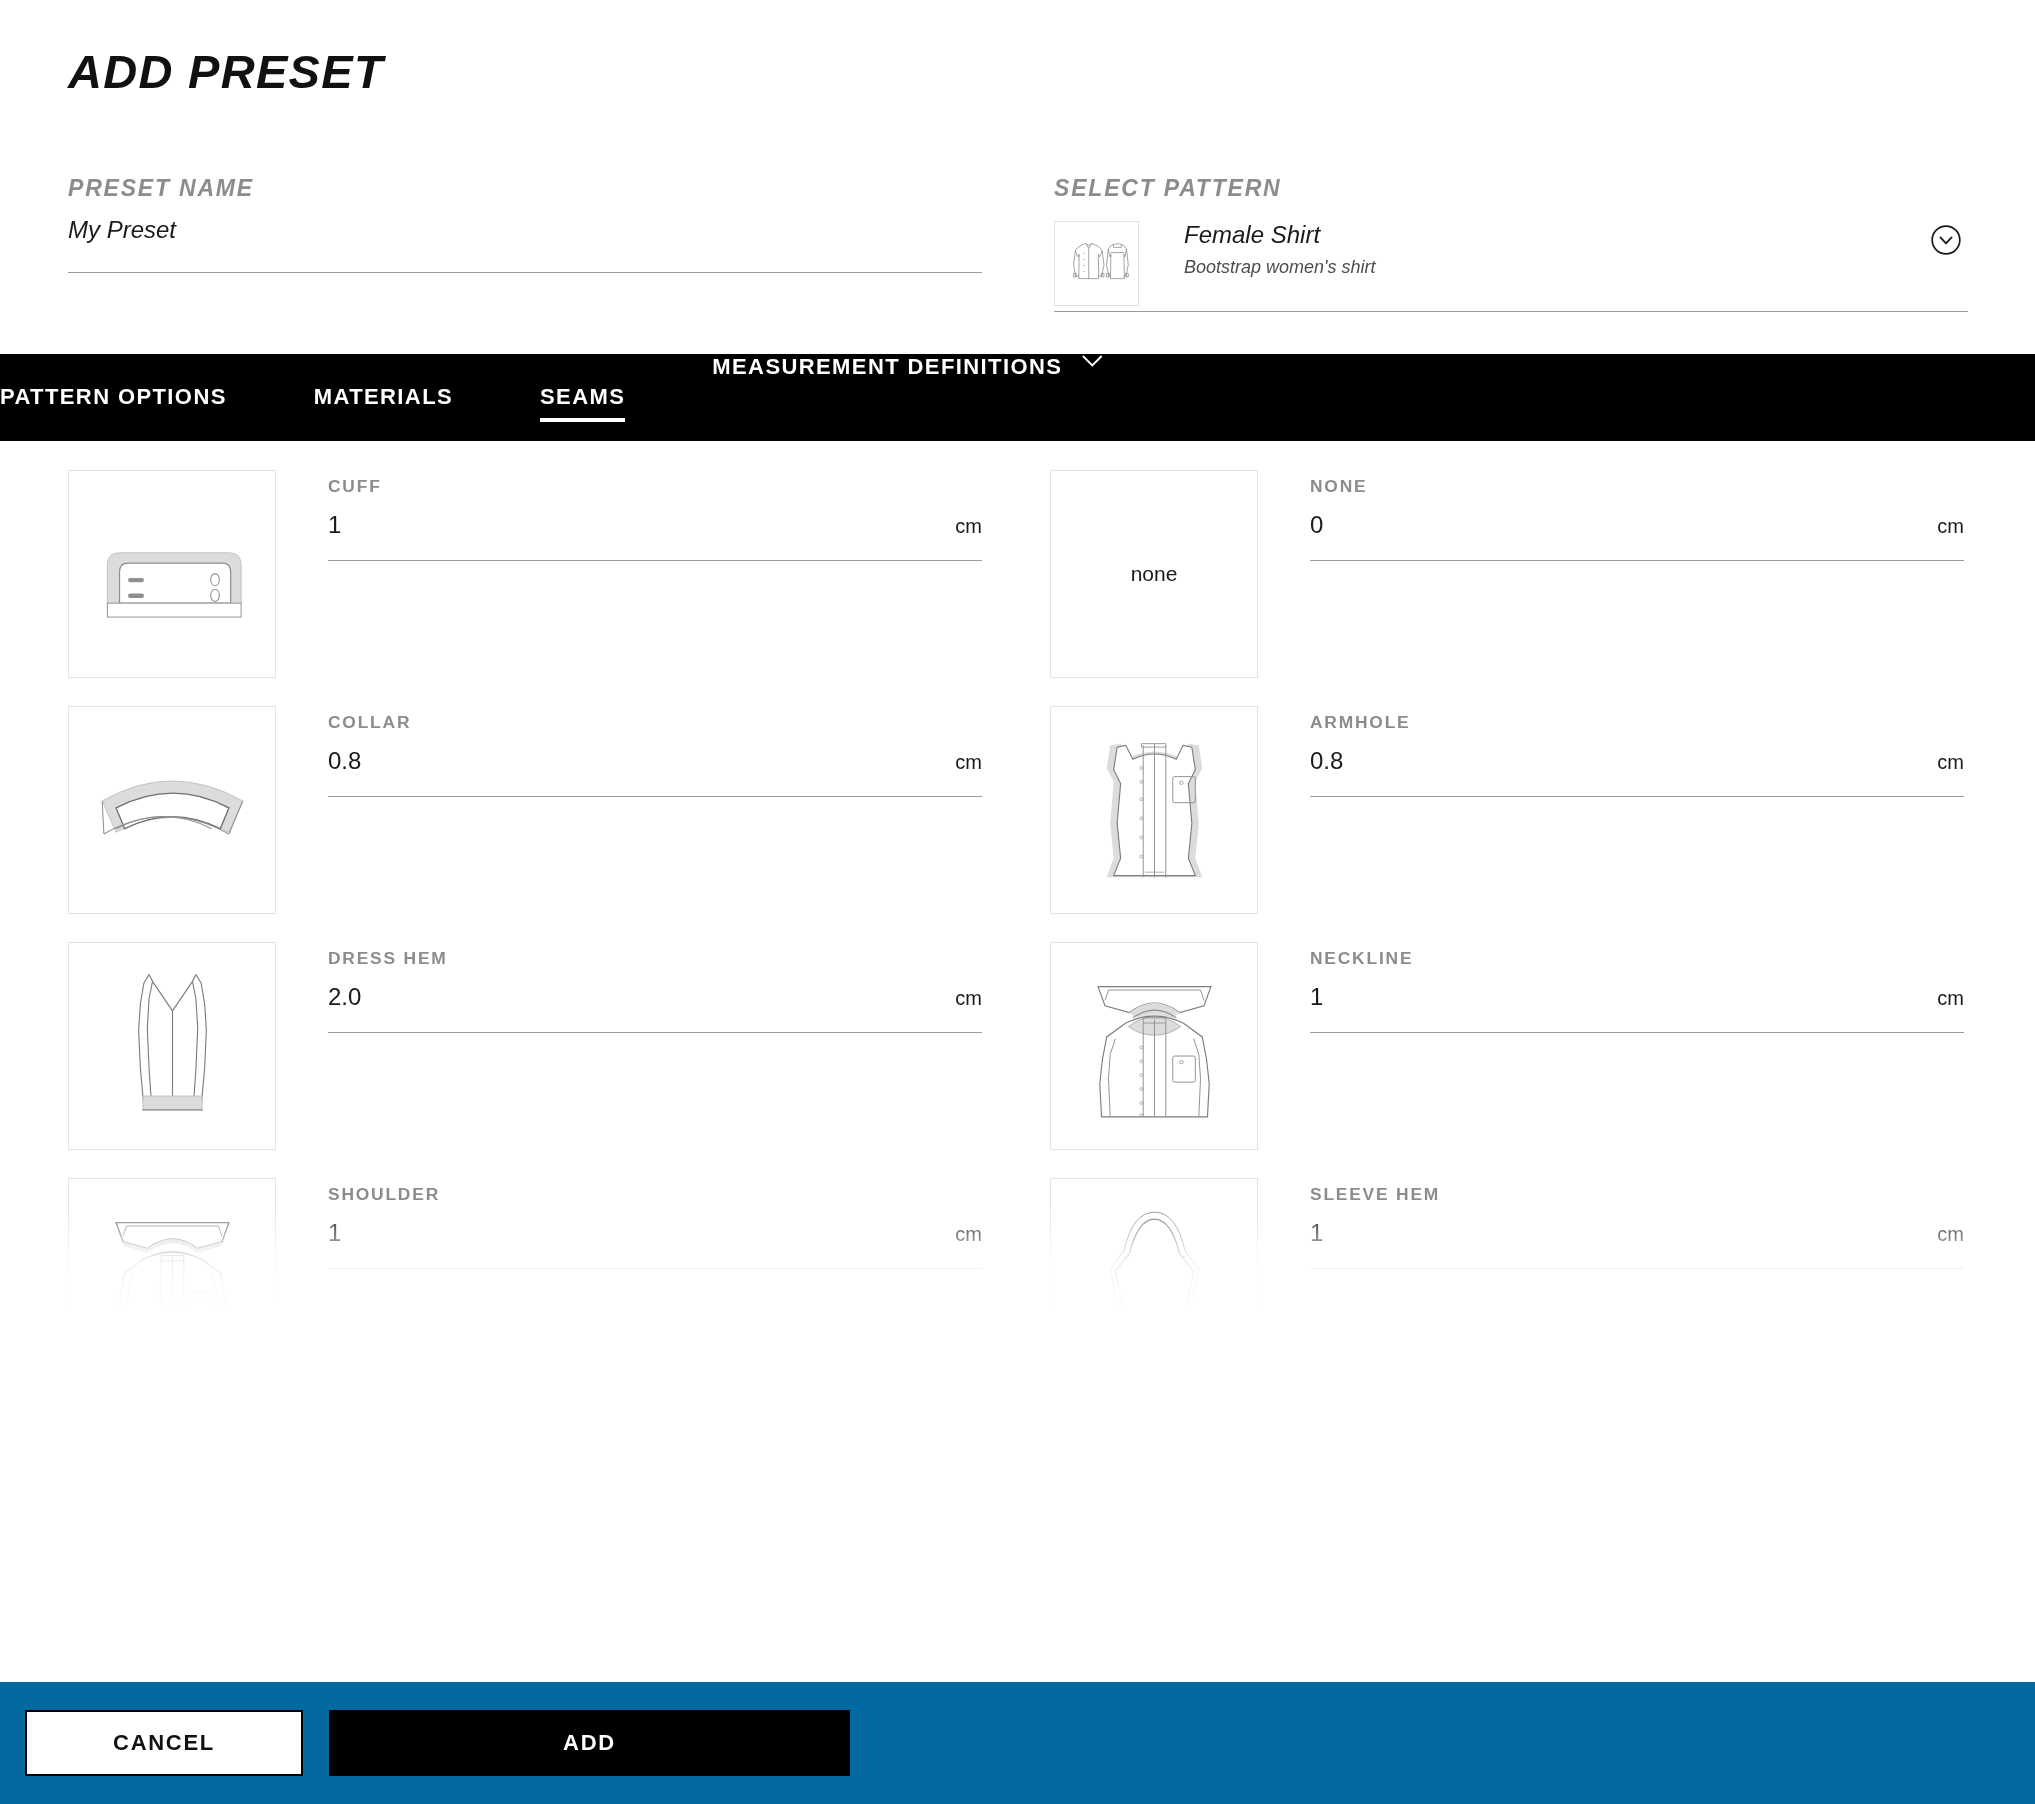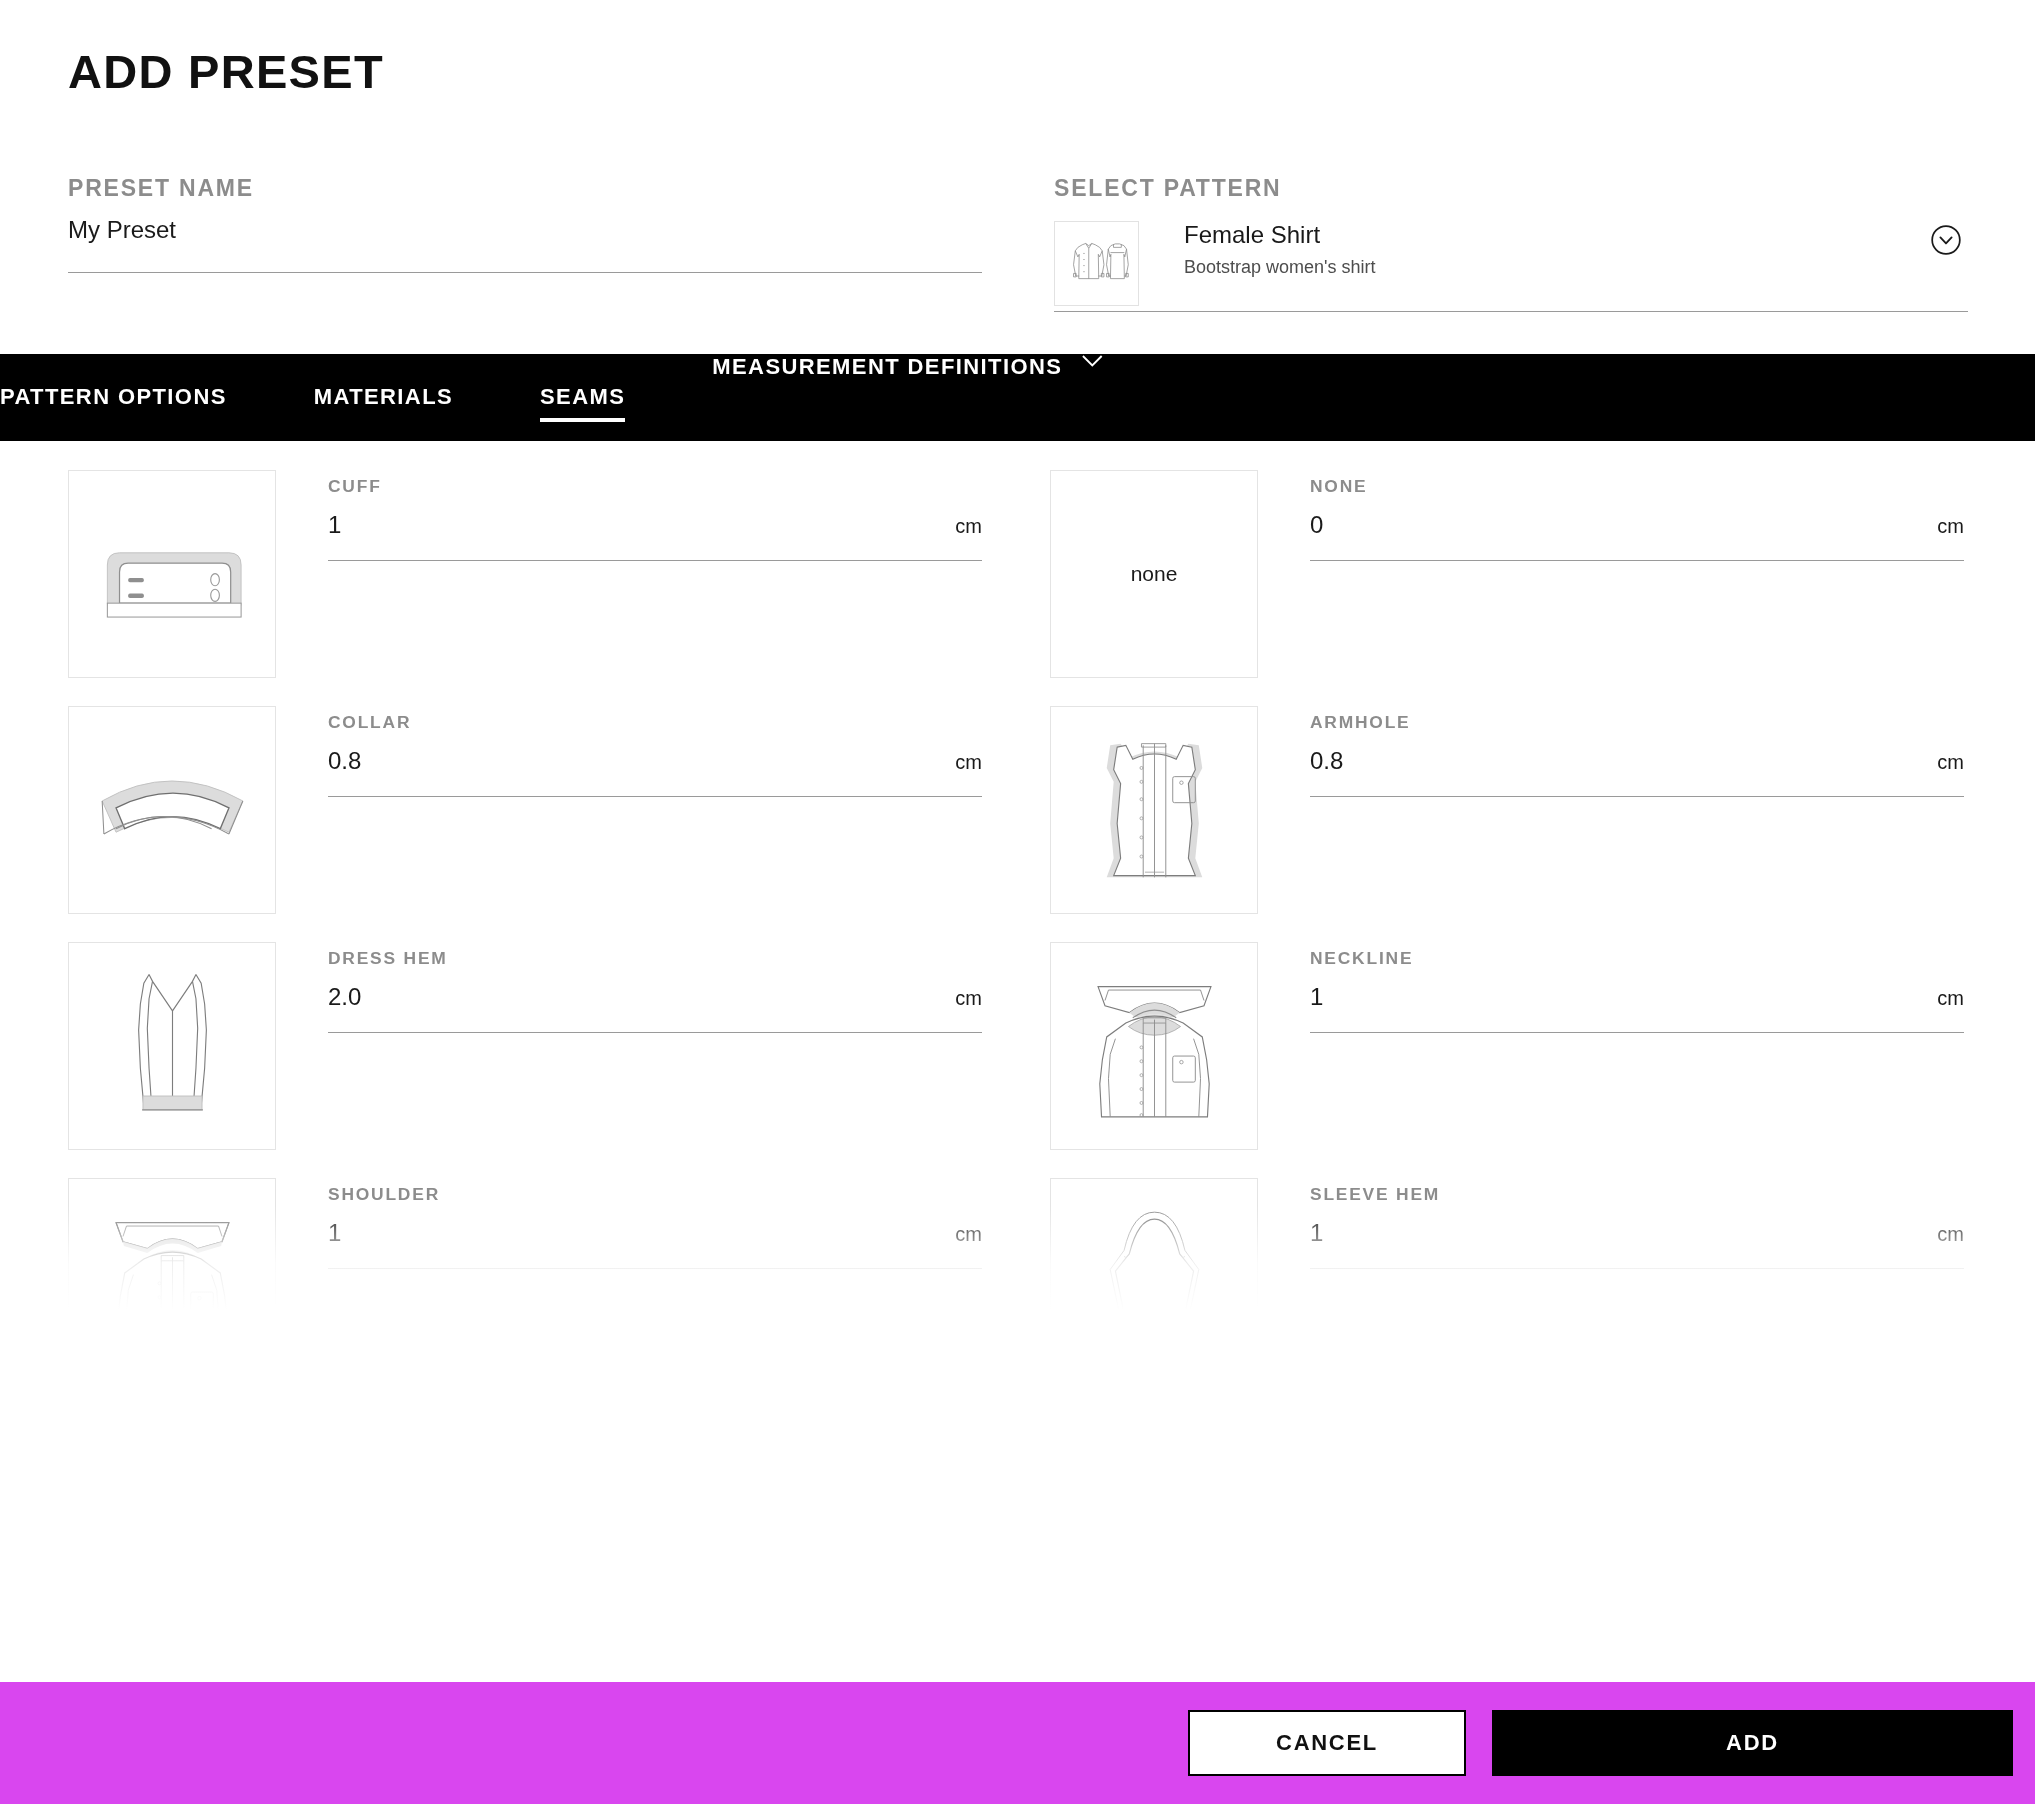--- a/index.html
+++ b/index.html
@@ -12,20 +12,21 @@
     height: 1804px;
     font-family: "Liberation Sans", sans-serif;
     color: #1a1a1a;
     overflow: hidden;
     position: relative;
   }
 
   
   .header {
     padding: 35px 68px 0 68px;
+    font-style: italic;
   }
   .page-title {
     font-size: 47px;
     font-weight: bold;
     letter-spacing: 1.3px;
     margin: 0;
     padding-top: 8.7px;
     color: #111111;
   }
 
@@ -212,26 +213,27 @@
     pointer-events: none;
   }
 
   
   .footer {
     position: absolute;
     left: 0;
     right: 0;
     bottom: 0;
     height: 122px;
-    background: #d946ef;
+    background: #0369a1;
     display: flex;
     align-items: center;
-    justify-content: flex-end;
+    justify-content: flex-start;
     padding-right: 0px;
     box-sizing: border-box;
+    padding-left: 25px;
   }
   .btn {
     height: 66px;
     font-size: 22px;
     font-weight: bold;
     letter-spacing: 1.7px;
     display: flex;
     align-items: center;
     justify-content: center;
     box-sizing: border-box;

